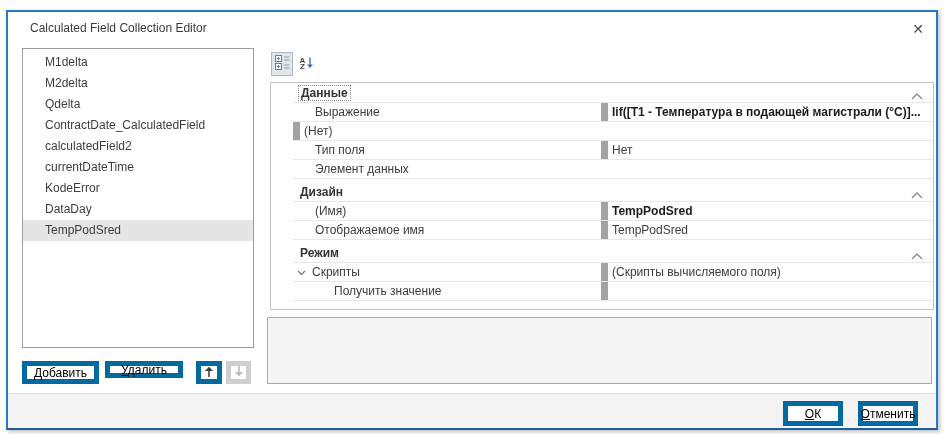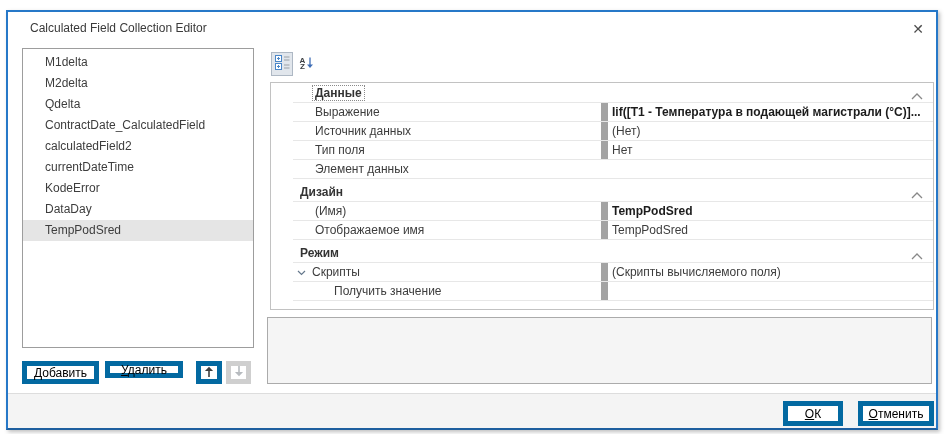--- a/index.html
+++ b/index.html
@@ -31,38 +31,38 @@
   .btn{
     position:absolute;box-sizing:border-box;border:5px solid #0369a1;background:#fff;
     text-align:center;cursor:pointer;color:#000000;display:flex;align-items:center;justify-content:center;
   }
   .mn{text-decoration:underline;}
   #addBtn{left:14px;top:349px;width:77px;height:23px;}
   #delBtn{left:97px;top:349px;width:78px;height:17px;}
   #upBtn{left:188px;top:349px;width:26px;height:23px;}
   #downBtn{left:218px;top:349px;width:25px;height:23px;border-color:#cfcfcf;cursor:default;}
   #okBtn{left:775px;top:389px;width:60px;height:25px;}
-  #cancelBtn{left:850px;top:389px;width:76px;height:25px;}
+  #cancelBtn{left:850px;top:389px;width:60px;height:25px;}
 
   
   .tbtn{position:absolute;top:40px;height:24px;box-sizing:border-box;display:flex;align-items:center;justify-content:center;cursor:pointer;}
   #catBtn{left:263px;width:22px;background:#e1e6ec;border:1px solid #aeb8c4;}
   #sortBtn{left:287px;width:24px;}
   .azcol{display:flex;flex-direction:column;align-items:center;margin-right:1px;}
   .azcol span{font-size:8px;line-height:6px;font-weight:bold;color:#3c4043;}
 
   
   .grid{
     position:absolute;left:262px;top:70px;width:664px;height:228px;box-sizing:border-box;
     border:1px solid #c2c2c2;background:#fff;overflow:hidden;
   }
   .grow{margin-left:22px;border-bottom:1px solid #e7e7e7;display:flex;align-items:stretch;height:18px;position:relative;}
   .gcat{height:19px;align-items:center;display:flex;font-weight:bold;color:#333;}
   .gcat .lbl{margin-left:7px;white-space:nowrap;}
-  .lbl.focus{border:1px dotted #8a8a8a;padding:0 2px;margin-left:19px;}
+  .lbl.focus{border:1px dotted #8a8a8a;padding:0 2px;margin-left:5px;}
   .chev{position:absolute;right:10px;top:6px;}
   .gname{width:308px;box-sizing:border-box;padding-left:22px;display:flex;align-items:center;white-space:nowrap;overflow:hidden;}
   .gname.exp{padding-left:4px;}
   .gname.child{padding-left:41px;}
   .exp svg{margin-right:6px;}
   .gval{flex:1;border-left:7px solid #a3a3a3;display:flex;align-items:center;padding-left:4px;white-space:nowrap;overflow:hidden;}
   .b{font-weight:bold;color:#1c1c1c;}
   .ggap{height:3px;margin-left:22px;}
 
   
@@ -142,21 +142,20 @@
       <span class="lbl focus">Данные</span>
       <span class="chev"><svg width="12" height="7" viewBox="0 0 12 7">
             <path d="M1 6L6 1l5 5" fill="none" stroke="#888" stroke-width="1.3"></path>
           </svg></span>
     </div>
     <div class="grow">
       <div class="gname">Выражение</div>
       <div class="gval b">Iif([T1 - Температура в подающей магистрали (°C)]...</div>
     </div>
     <div class="grow">
-      <div class="gname">Источник данных</div>
       <div class="gval">(Нет)</div>
     </div>
     <div class="grow">
       <div class="gname">Тип поля</div>
       <div class="gval">Нет</div>
     </div>
     <div class="grow">
       <div class="gname">Элемент данных</div>
     </div>
 

